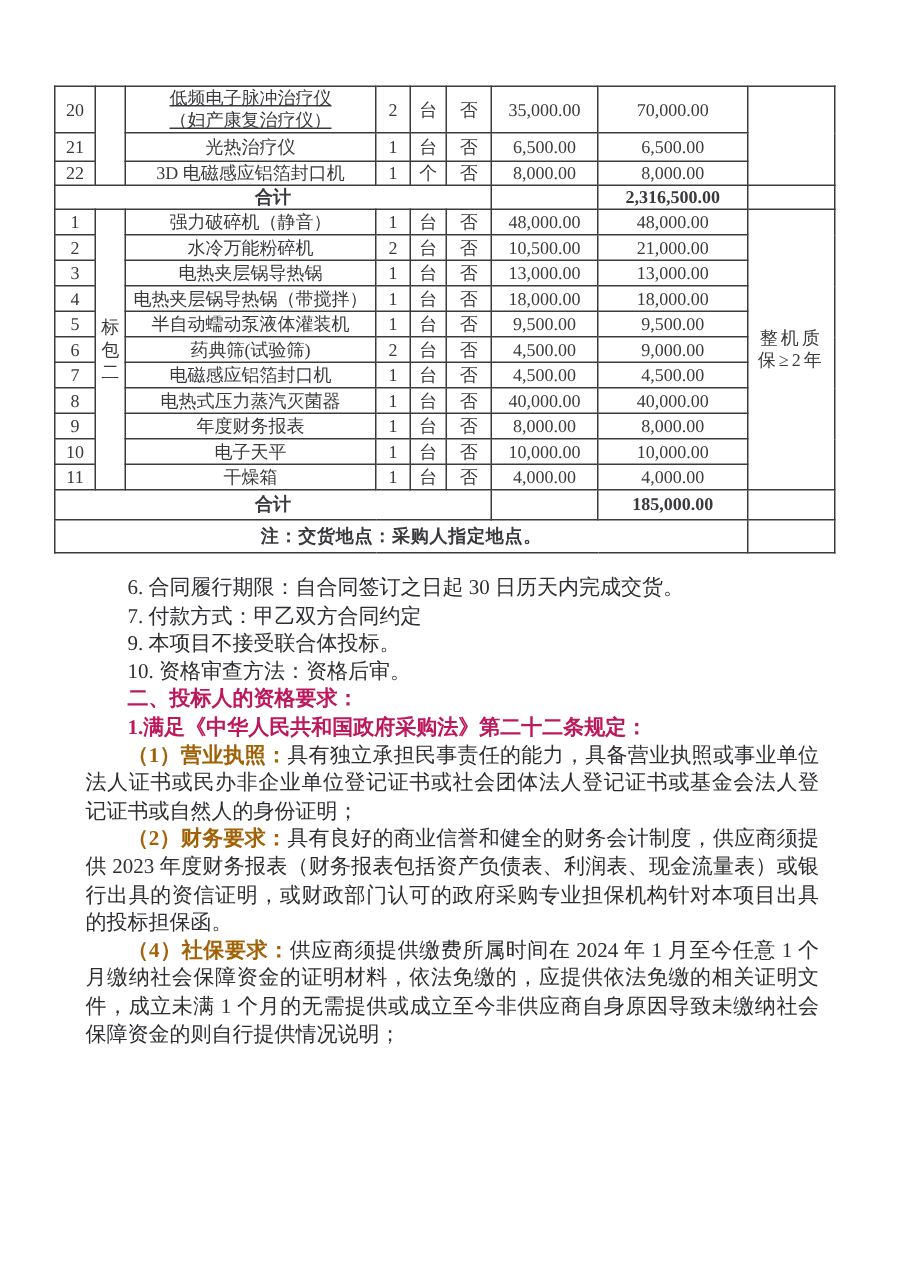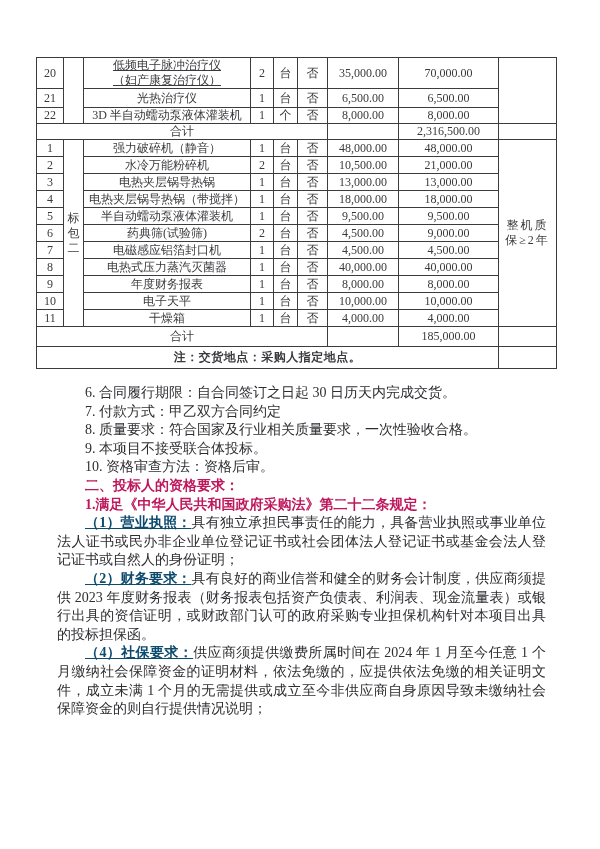--- a/index.html
+++ b/index.html
@@ -15,32 +15,32 @@
     border:1px solid #3c3c3c;text-align:center;vertical-align:middle;
     font-size:12px;line-height:1.25;padding:0 1px;color:#3a3a3e;overflow:hidden;
   }
   tr.h31{height:31px}
   tr.h19{height:19px}
   tr.h15{height:15px}
   tr.h16{height:16px}
   tr.h17{height:17px}
   tr.h20{height:20px}
   tr.h22{height:22px}
-  td.bold{font-weight:normal;color:#121212;}
+  td.bold{font-weight:bold;color:#121212;}
   td.pre{white-space:pre-line;text-decoration:underline;}
   td.pkg{font-size:12px;line-height:1.45;padding:0 3px;}
   td.warr{font-size:12px;letter-spacing:2px;line-height:1.6;padding:0 5px;}
   td.notec{font-weight:bold;color:#121212;font-size:13px;letter-spacing:0.5px;}
   .textblock{
     position:absolute;left:57px;top:384px;width:489px;
     font-size:14px;line-height:18.6px;text-align:justify;color:#2e2e32;
   }
   .textblock p{margin:0;text-indent:2em;}
   .textblock p.hd{font-weight:bold;color:#be185d;}
-  .textblock b{color:#0c4a6e;text-decoration:underline;}
+  .textblock b{color:#a16207;}
 </style>
 </head>
 <body>
 
 <div class="page">
 
   <table class="items">
     <colgroup>
       <col style="width:27px">
         <col style="width:20px">
@@ -70,21 +70,21 @@
       <td>21</td>
       <td>光热治疗仪</td>
       <td>1</td>
       <td>台</td>
       <td>否</td>
       <td>6,500.00</td>
       <td>6,500.00</td>
     </tr>
     <tr class="h15">
       <td>22</td>
-      <td>3D 半自动蠕动泵液体灌装机</td>
+      <td>3D 电磁感应铝箔封口机</td>
       <td>1</td>
       <td>个</td>
       <td>否</td>
       <td>8,000.00</td>
       <td>8,000.00</td>
     </tr>
     <tr class="h16">
       <td colspan="6" class="bold">合计</td>
       <td></td>
       <td class="bold">2,316,500.00</td>
@@ -201,21 +201,20 @@
     <tr class="h22">
       <td colspan="8" class="notec">注：交货地点：采购人指定地点。</td>
       <td></td>
     </tr>
   </tbody>
     </table>
 
   <div class="textblock">
     <p>6. 合同履行期限：自合同签订之日起 30 日历天内完成交货。</p>
     <p>7. 付款方式：甲乙双方合同约定</p>
-    <p>8. 质量要求：符合国家及行业相关质量要求，一次性验收合格。</p>
     <p>9. 本项目不接受联合体投标。</p>
     <p>10. 资格审查方法：资格后审。</p>
     <p class="hd">二、投标人的资格要求：</p>
     <p class="hd">1.满足《中华人民共和国政府采购法》第二十二条规定：</p>
     <p><b>（1）营业执照：</b><span>具有独立承担民事责任的能力，具备营业执照或事业单位法人证书或民办非企业单位登记证书或社会团体法人登记证书或基金会法人登记证书或自然人的身份证明；</span></p>
     <p><b>（2）财务要求：</b><span>具有良好的商业信誉和健全的财务会计制度，供应商须提供 2023 年度财务报表（财务报表包括资产负债表、利润表、现金流量表）或银行出具的资信证明，或财政部门认可的政府采购专业担保机构针对本项目出具的投标担保函。</span></p>
     <p><b>（4）社保要求：</b><span>供应商须提供缴费所属时间在 2024 年 1 月至今任意 1 个月缴纳社会保障资金的证明材料，依法免缴的，应提供依法免缴的相关证明文件，成立未满 1 个月的无需提供或成立至今非供应商自身原因导致未缴纳社会保障资金的则自行提供情况说明；</span></p>
   </div>
 
 </div>

